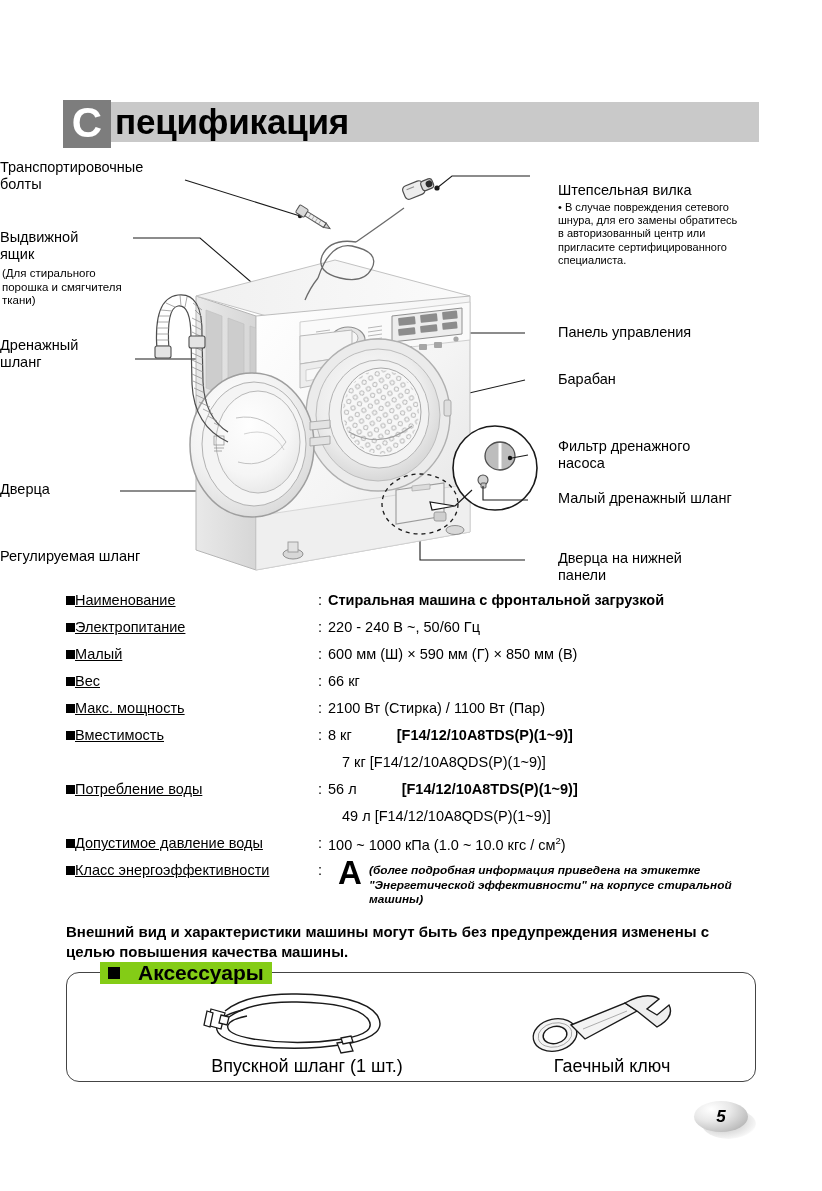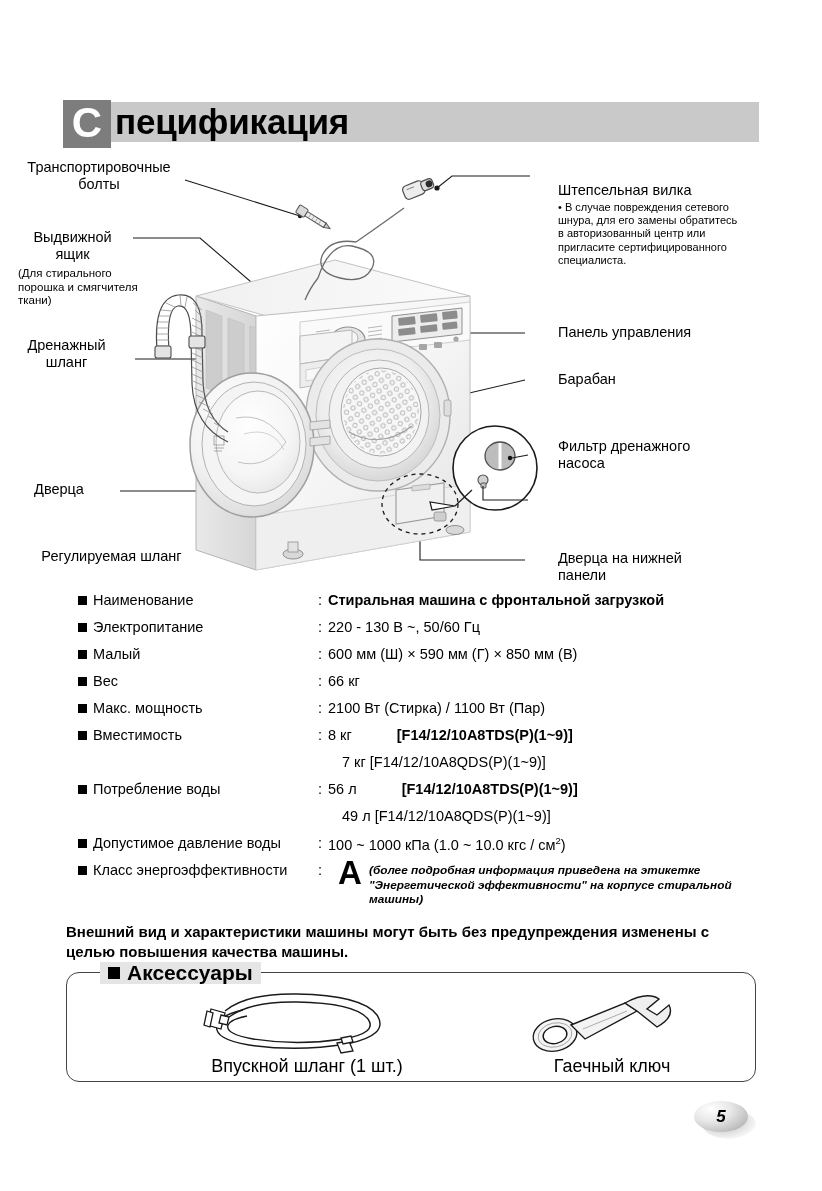--- a/index.html
+++ b/index.html
@@ -72,21 +72,21 @@
     height: 440px;
   }
   .callout {
     position: absolute;
     font-size: 14.5px;
     line-height: 17px;
     color: #000;
     white-space: pre-line;
   }
   .callout.right { text-align: left; margin-left: 22px; }
-  .callout.leftal { text-align: center; }
+  .callout.leftal { text-align: left; }
   .callout .sub {
     font-size: 11.5px;
     line-height: 13.5px;
     display: block;
   }
   .callout .bullet-note {
     font-size: 11px;
     line-height: 13.2px;
     display: block;
     margin-top: 2px;
@@ -100,26 +100,26 @@
     top: 592px;
     width: 700px;
   }
   .spec-row {
     position: relative;
     height: 27px;
     font-size: 14.5px;
   }
   .spec-label {
     position: absolute;
-    left: 12px;
+    left: 0;
     top: 0;
     display: flex;
     align-items: center;
-    gap: 6px;
     white-space: nowrap;
+    text-decoration: underline;
   }
   .sq {
     display: inline-block;
     width: 9px;
     height: 9px;
     background: #000;
     flex: 0 0 auto;
   }
   .spec-colon {
     position: absolute;
@@ -186,25 +186,25 @@
     height: 110px;
     border: 1.6px solid #444;
     border-radius: 13px;
     box-sizing: border-box;
   }
   .acc-title-mask {
     position: absolute;
     left: 33px;
     top: -11px;
     height: 22px;
-    background: #e5e5e5;
+    background: #84cc16;
     padding: 0 8px;
     display: flex;
     align-items: center;
-    gap: 7px;
+    gap: 18px;
   }
   .acc-title-text {
     font-size: 21px;
     font-weight: bold;
   }
   .acc-title-mask .sq { width: 12px; height: 12px; }
   .acc-item {
     position: absolute;
     text-align: center;
     font-size: 18px;
@@ -526,21 +526,21 @@
       </g>
     </svg>
 
     <div class="callout leftal" style="left:0px; top:9px; width:198px;">Транспортировочные
 болты</div>
 
     <div class="callout leftal" style="left:0px; top:62px; width:145px;">
       <span>Выдвижной
 ящик</span>
     </div>
-    <div class="callout" style="left:0px; top:100px; width:150px; text-align:left; padding-left:18px;">
+    <div class="callout" style="left:0px; top:100px; width:150px; text-align:left; padding-left:2px;">
       <span class="sub">(Для стирального
 порошка и смягчителя
 ткани)</span>
     </div>
 
     <div class="callout leftal" style="left:0px; top:187px; width:133px;">Дренажный
 шланг</div>
 
     <div class="callout leftal" style="left:0px; top:331px; width:118px;">Дверца</div>
 
@@ -555,20 +555,21 @@
   специалиста.</span>
     </div>
 
     <div class="callout right" style="left:536px; top:174px; width:230px;">Панель управления</div>
 
     <div class="callout right" style="left:536px; top:221px; width:200px;">Барабан</div>
 
     <div class="callout right" style="left:536px; top:288px; width:215px;">Фильтр дренажного
 насоса</div>
 
+    <div class="callout right" style="left:536px; top:340px; width:250px;">Малый дренажный шланг</div>
 
     <div class="callout right" style="left:536px; top:400px; width:215px;">Дверца на нижней
 панели</div>
   </div>
 
   <div class="specs">
 
     <div class="spec-row">
       <div class="spec-label">
         <span class="sq"></span>
@@ -577,21 +578,21 @@
       <div class="spec-colon">:</div>
       <div class="spec-value bold">Стиральная машина с фронтальной загрузкой</div>
     </div>
 
     <div class="spec-row">
       <div class="spec-label">
         <span class="sq"></span>
         <span>Электропитание</span>
       </div>
       <div class="spec-colon">:</div>
-      <div class="spec-value">220 - 130 В ~, 50/60 Гц</div>
+      <div class="spec-value">220 - 240 В ~, 50/60 Гц</div>
     </div>
 
     <div class="spec-row">
       <div class="spec-label">
         <span class="sq"></span>
         <span>Малый</span>
       </div>
       <div class="spec-colon">:</div>
       <div class="spec-value">600 мм (Ш) × 590 мм (Г) × 850 мм (В)</div>
     </div>

